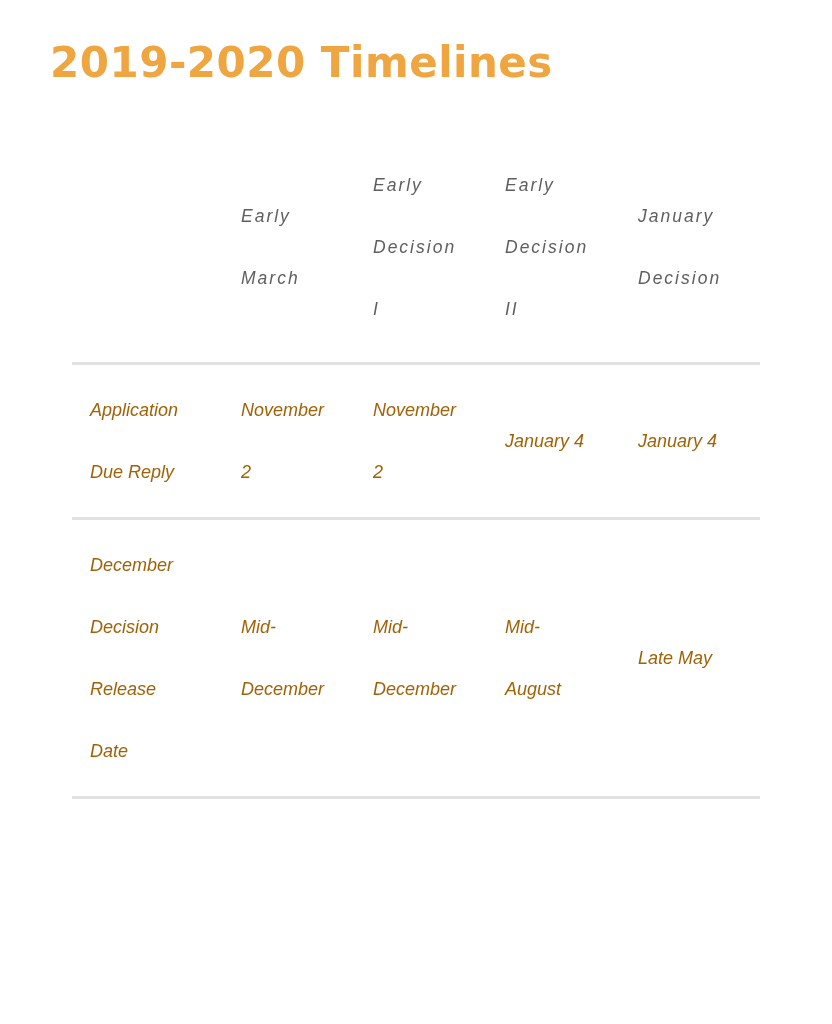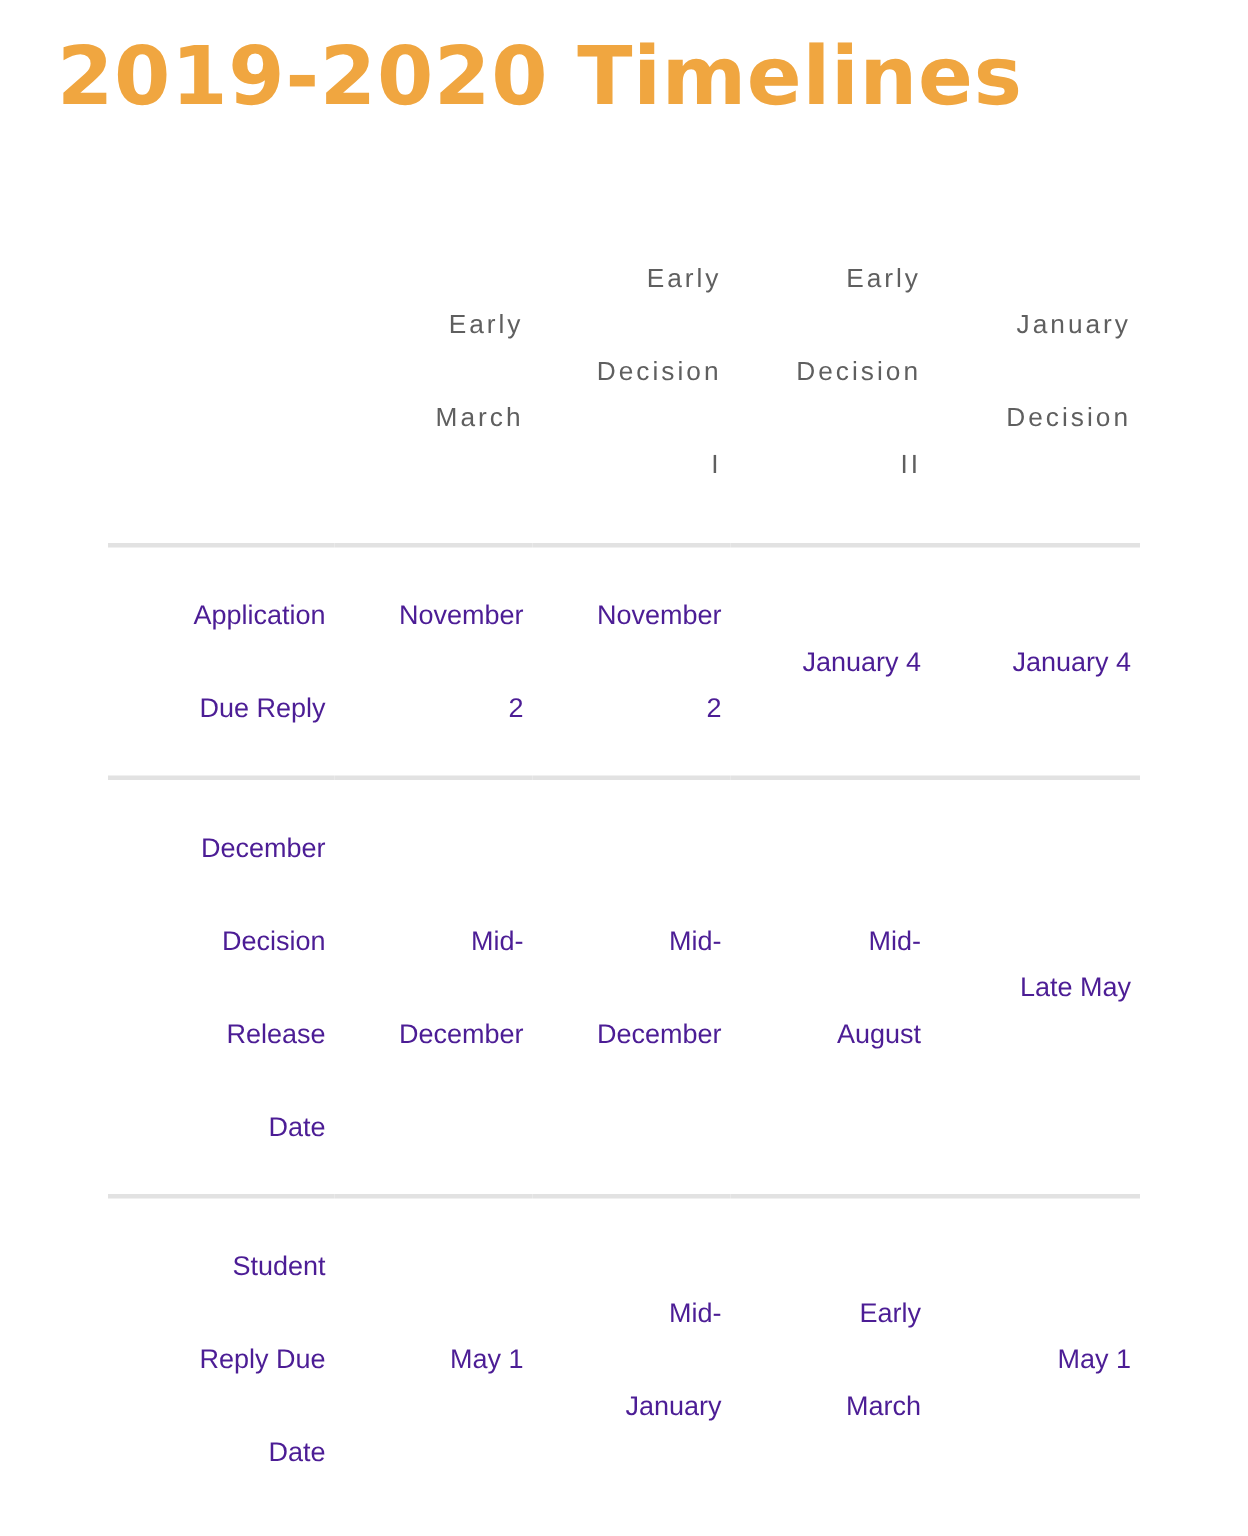--- a/index.html
+++ b/index.html
@@ -12,24 +12,24 @@
       height: 1024px;
       position: relative;
       overflow: hidden;
       font-family: "Liberation Sans", "DejaVu Sans", sans-serif;
       color: #676767;
     }
     .title {
       position: absolute;
       left: 34px;
       top: 14px;
-      margin: 4px;
+      margin: 16px;
       font-family: "DejaVu Sans", "Liberation Sans", sans-serif;
       font-weight: bold;
-      font-size: 54px;
+      font-size: 42px;
       line-height: 66px;
       letter-spacing: 0.5px;
       color: #F0A640;
     }
     .timeline-table {
       position: absolute;
       left: 72px;
       top: 154px;
       width: 688px;
       border-collapse: collapse;
@@ -37,37 +37,38 @@
     }
     .timeline-table col.c0 { width: 151px; }
     .timeline-table col.c1 { width: 132px; }
     .timeline-table col.c2 { width: 132px; }
     .timeline-table col.c3 { width: 133px; }
     .timeline-table col.c4 { width: 140px; }
 
     .timeline-table th,
     .timeline-table td {
       vertical-align: middle;
-      text-align: right;
+      text-align: left;
       padding: 0 6px 0 18px;
       font-size: 18px;
       line-height: 62px;
       font-weight: normal;
+      font-style: italic;
     }
     .timeline-table th {
       letter-spacing: 2px;
       font-size: 17.5px;
       color: #5f5f5f;
       padding-top: 0;
       padding-bottom: 22px;
       height: 186px;
       border-bottom: 3px solid #e2e2e2;
     }
     .timeline-table td {
-      color: #4c1d95;
+      color: #a16207;
       border-bottom: 3px solid #e2e2e2;
       padding-top: 14px;
       padding-bottom: 14px;
     }
     .timeline-table td:first-child,
     .timeline-table th:first-child {
       padding-left: 18px;
     }
     .timeline-table tr.last td {
       border-bottom: none;
@@ -152,35 +153,14 @@
       </td>
       <td>
         <span class="cell-line">Mid-</span>
         <span class="cell-line">August</span>
       </td>
       <td>
         <span class="cell-line">Late May</span>
       </td>
     </tr>
 
-    <tr class="last">
-      <td>
-        <span class="cell-line">Student</span>
-        <span class="cell-line">Reply Due</span>
-        <span class="cell-line">Date</span>
-      </td>
-      <td>
-        <span class="cell-line">May 1</span>
-      </td>
-      <td>
-        <span class="cell-line">Mid-</span>
-        <span class="cell-line">January</span>
-      </td>
-      <td>
-        <span class="cell-line">Early</span>
-        <span class="cell-line">March</span>
-      </td>
-      <td>
-        <span class="cell-line">May 1</span>
-      </td>
-    </tr>
   </tbody>
 </table>
 
 </body></html>

